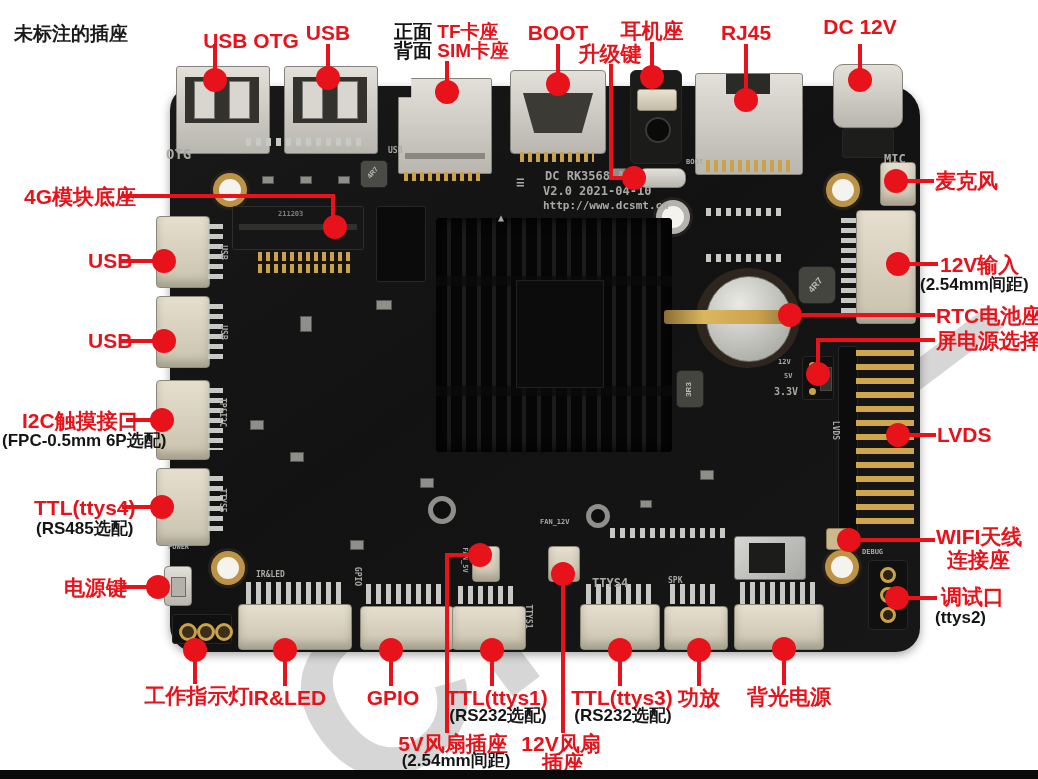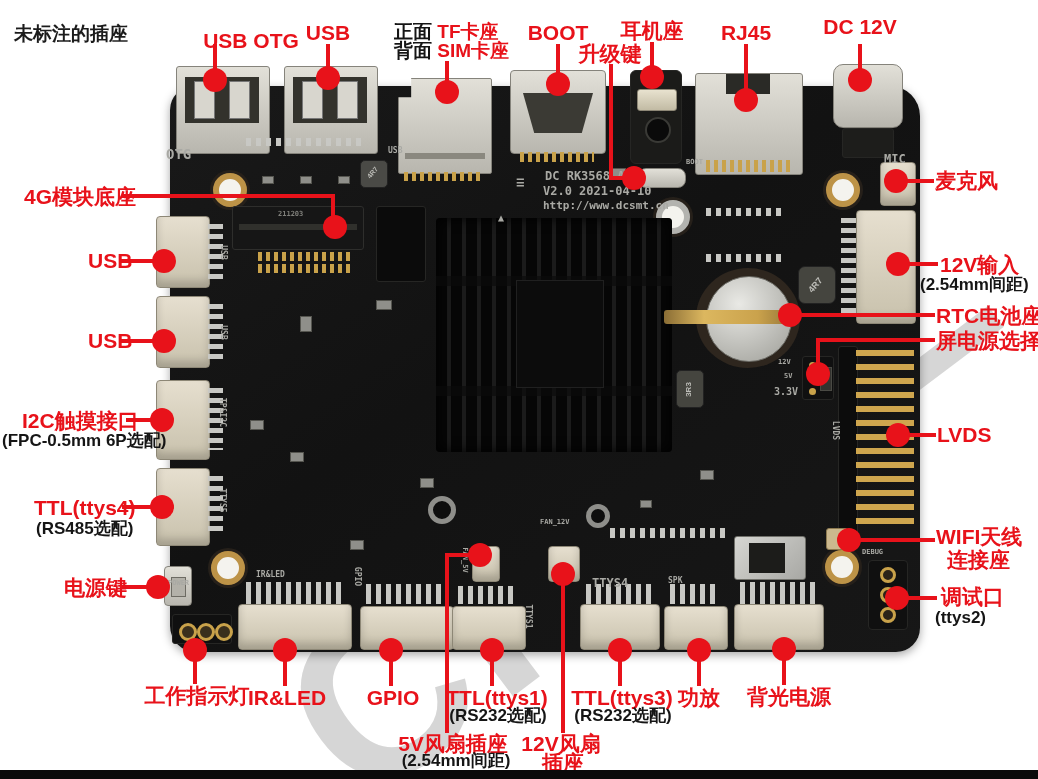--- a/index.html
+++ b/index.html
@@ -98,21 +98,21 @@
   <div class="jst" style="left:156px;top:296px;width:52px;height:70px;"></div>
   <div class="pins-v" style="left:208px;top:304px;width:15px;height:56px;"></div>
   <div class="silk" style="left:216px;top:328px;font-size:8px;transform:rotate(90deg);">USB</div>
   <div class="jst" style="left:156px;top:380px;width:52px;height:78px;"></div>
   <div class="pins-v" style="left:208px;top:388px;width:15px;height:62px;"></div>
   <div class="silk" style="left:208px;top:408px;font-size:8px;transform:rotate(90deg);">TP&amp;I2C</div>
   <div class="jst" style="left:156px;top:468px;width:52px;height:76px;"></div>
   <div class="pins-v" style="left:208px;top:476px;width:15px;height:60px;"></div>
   <div class="silk" style="left:210px;top:496px;font-size:8px;transform:rotate(90deg);">TTYS5</div>
 
-  <div class="silk" style="left:168px;top:543px;font-size:7px;margin-top:36px;">POWER</div>
+  <div class="silk" style="left:168px;top:543px;font-size:7px;">POWER</div>
   <div class="metal" style="left:164px;top:566px;width:26px;height:38px;border-radius:4px;">
     <div class="abs" style="left:6px;top:10px;width:13px;height:18px;background:#b3b1a9;border:1px solid #6d6b63;"></div>
   </div>
 
   <div class="chip" style="left:172px;top:614px;width:58px;height:28px;">
     <div class="abs" style="left:6px;top:8px;width:12px;height:12px;border-radius:50%;background:#3a2f1c;border:3px solid #c9a24a;"></div>
     <div class="abs" style="left:24px;top:8px;width:12px;height:12px;border-radius:50%;background:#3a2f1c;border:3px solid #c9a24a;"></div>
     <div class="abs" style="left:42px;top:8px;width:12px;height:12px;border-radius:50%;background:#3a2f1c;border:3px solid #c9a24a;"></div>
   </div>
 

